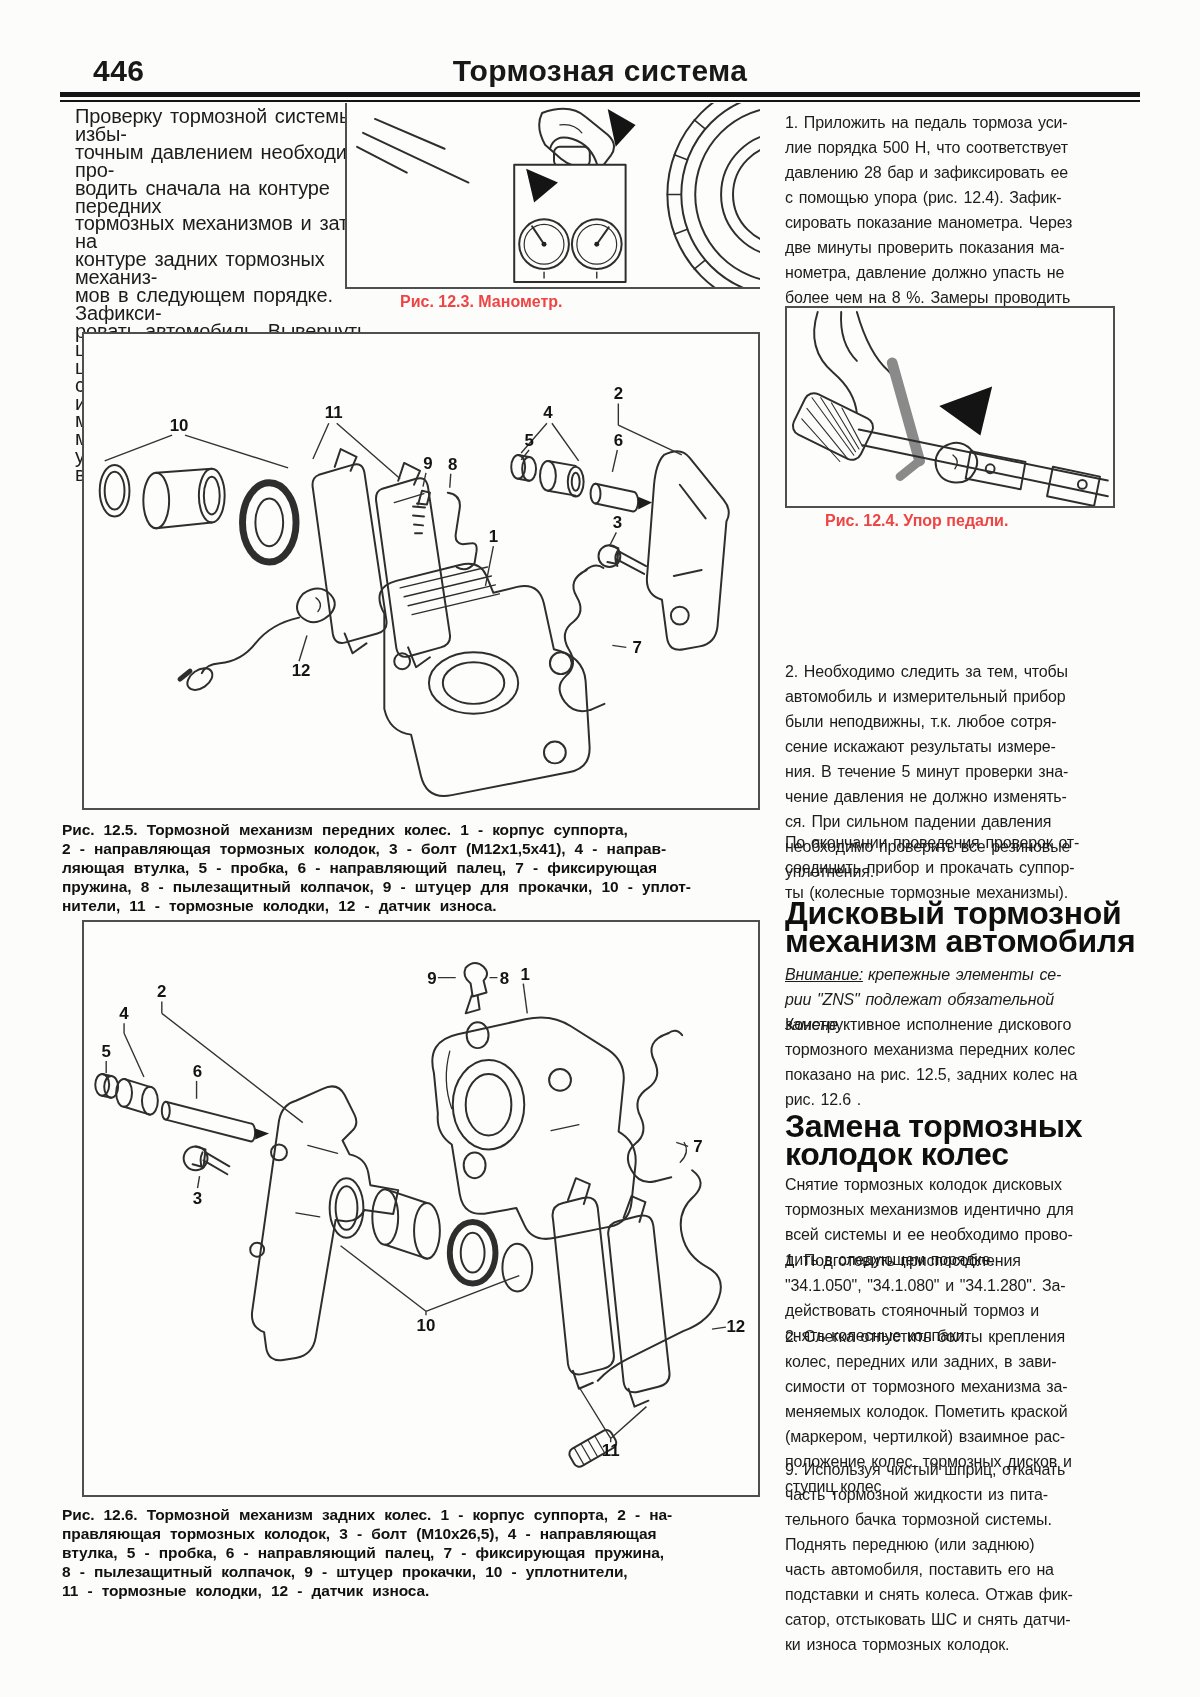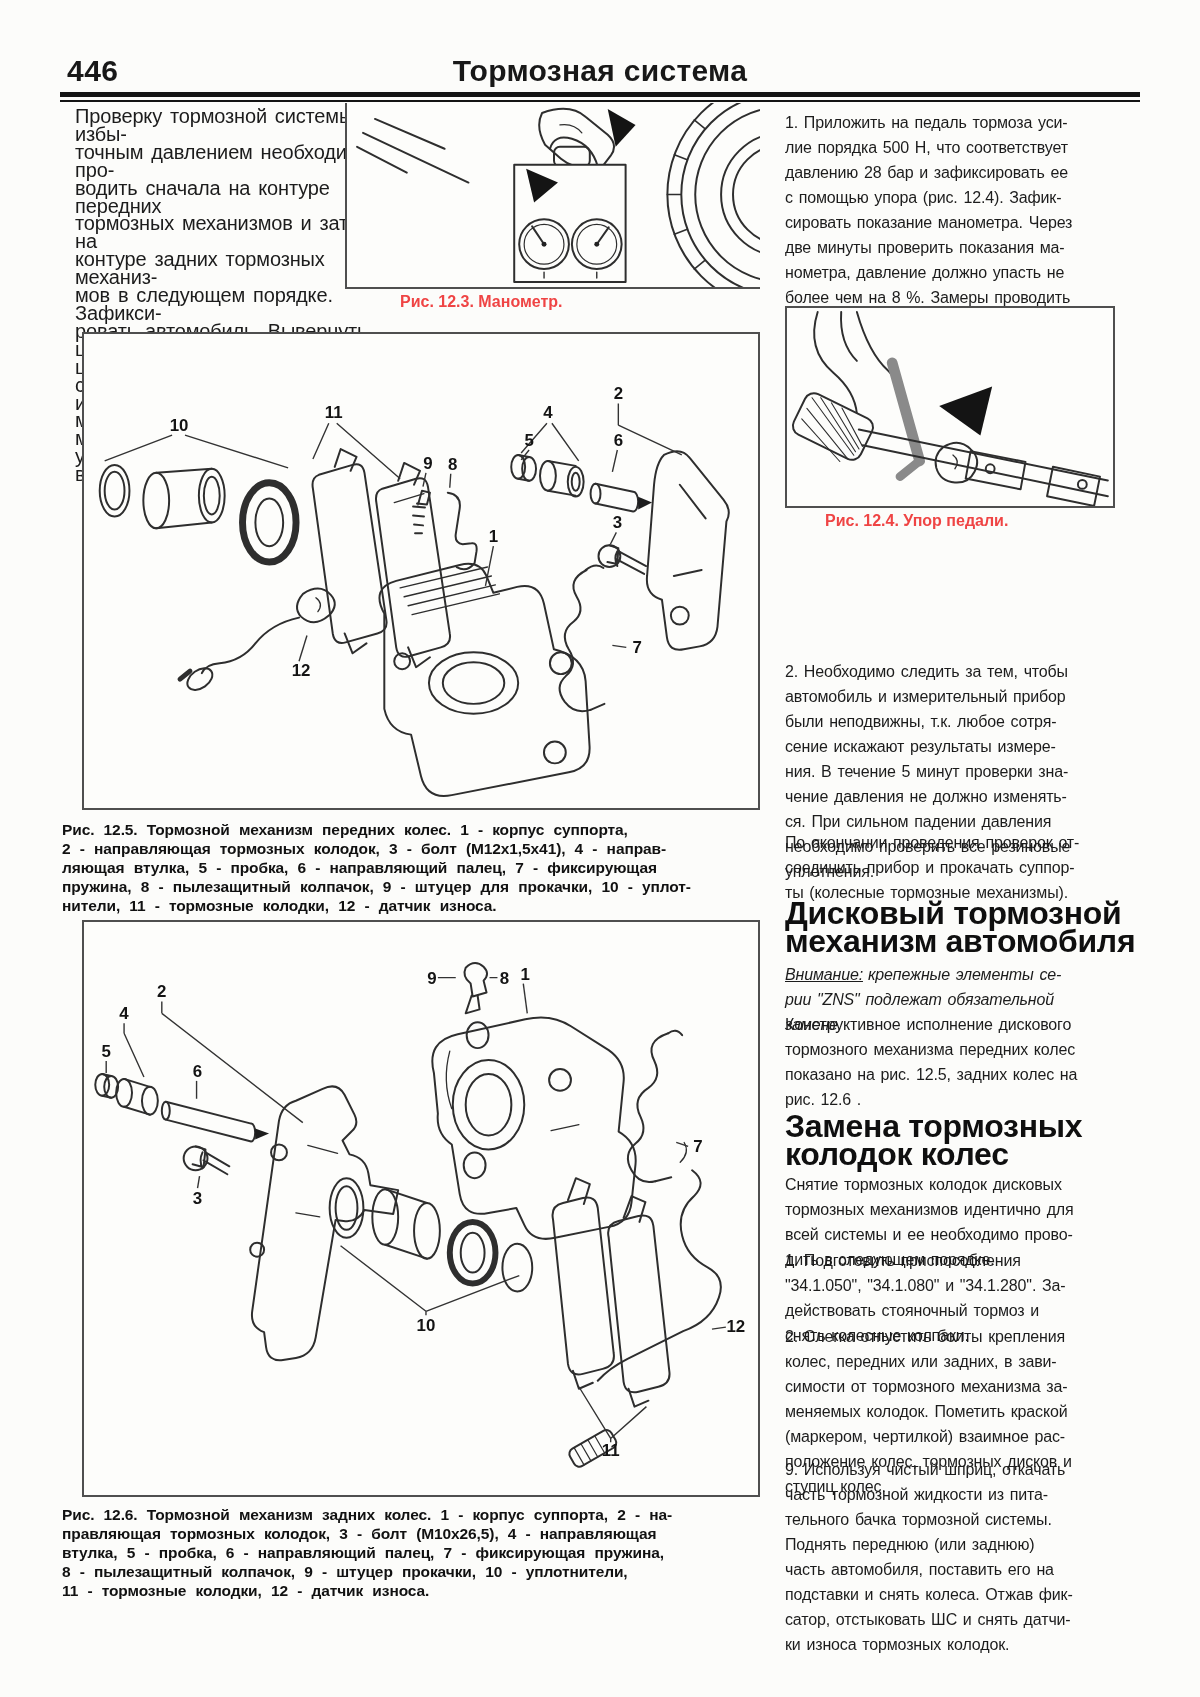--- a/index.html
+++ b/index.html
@@ -22,21 +22,21 @@
   svg{display:block;width:100%;height:100%;}
   .art{stroke:#2e2e2e;fill:none;stroke-width:2;stroke-linecap:round;stroke-linejoin:round;}
   .ln{stroke:#333;stroke-width:1.4;fill:none;}
   .lbl{font-family:"Liberation Sans",sans-serif;font-size:17px;font-weight:700;fill:#141414;text-anchor:middle;}
 </style>
 </head>
 <body>
 
 <div class="page">
 
-  <div class="abs pgnum" style="left:67px;top:54px;">446</div>
+  <div class="abs pgnum" style="left:93px;top:54px;">446</div>
   <div class="abs ptitle" style="left:0;top:54px;">Тормозная система</div>
   <div class="abs rule1" style="left:60px;top:92px;width:1080px;"></div>
   <div class="abs rule2" style="left:60px;top:100px;width:1080px;"></div>
 
   <div class="abs body-text left-par" style="left:75px;top:108px;width:320px;">Проверку тормозной системы избы-
 точным давлением необходимо про-
 водить сначала на контуре передних
 тормозных механизмов и затем на
 контуре задних тормозных механиз-
 мов в следующем порядке. Зафикси-

